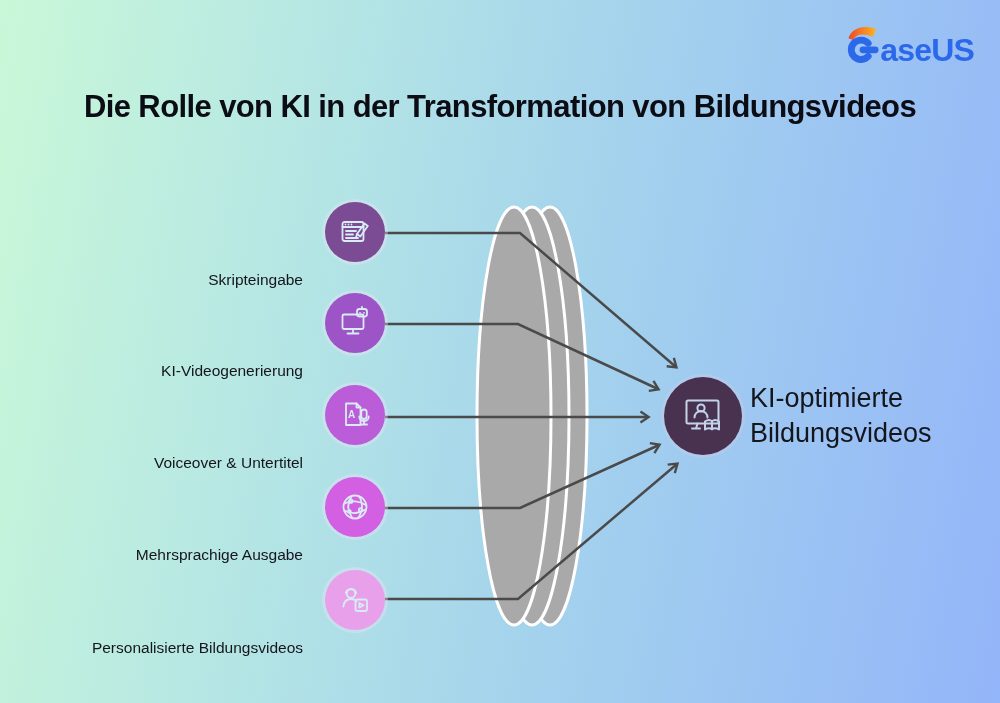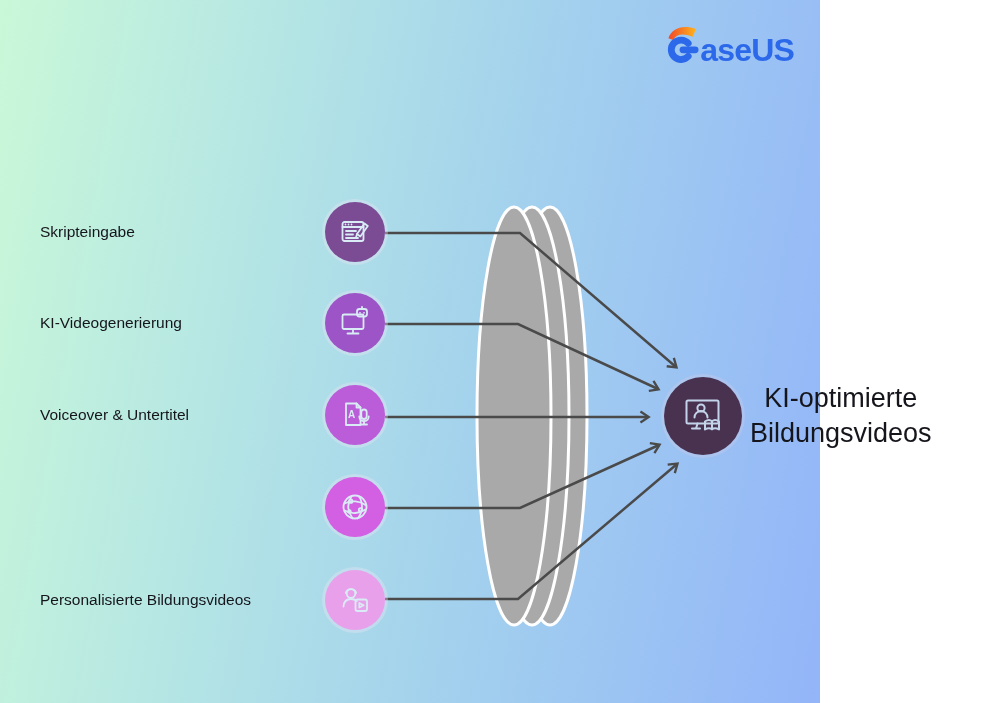--- a/index.html
+++ b/index.html
@@ -1,38 +1,38 @@
 <!DOCTYPE html>
 <html><head>
 <meta charset="utf-8">
 <style>
   * { margin:0; padding:0; box-sizing:border-box; }
   html,body { width:1000px; height:703px; }
   body { font-family:"Liberation Sans", sans-serif; overflow:hidden; }
 
   .canvas {
-    position:relative; width:820px; height:703px;
+    position:relative; width:1000px; height:703px;
     background:linear-gradient(100deg, #c9f8d8 0%, #b5e6e4 30%, #a5d4ec 55%, #93b5f9 100%);
   }
 
   
   .logo { position:absolute; top:22px; right:26px; display:flex; align-items:flex-end; }
   .logo-glyph { display:block; }
   .logo-text { font-size:32px; font-weight:800; letter-spacing:-0.8px; line-height:0.88; margin-left:1px; }
 
   
   .title {
     position:absolute; top:89px; left:0; width:1000px; text-align:center;
     font-size:31px; font-weight:800; letter-spacing:-0.6px; color:#0c0c14;
   }
 
   
   .in-label {
-    position:absolute; left:40px; width:263px; 
-    font-size:15.5px; font-weight:500; color:#15151c; line-height:22px;
+    position:absolute; left:40px; width:263px; text-align:right;
+    font-size:15.5px; font-weight:500; color:#15151c; line-height:22px;margin-top:48px;
   }
   .lbl-1 { top:221px; } .lbl-2 { top:312px; } .lbl-3 { top:404px; }
   .lbl-4 { top:496px; } .lbl-5 { top:589px; }
 
   
   .in-circle {
     position:absolute; left:325px; width:60px; height:60px; border-radius:50%;
     display:flex; align-items:center; justify-content:center;
     box-shadow:0 0 0 3px rgba(235,228,245,0.38);
   }
@@ -48,21 +48,21 @@
 
   
   .out-circle {
     position:absolute; left:664px; top:377px; width:78px; height:78px; border-radius:50%;
     display:flex; align-items:center; justify-content:center;
     box-shadow:0 0 0 3px rgba(216,206,228,0.3);
   }
   .out-glyph { stroke:#c3d4ea; fill:none; stroke-width:2; stroke-linecap:round; stroke-linejoin:round; }
   .out-label {
     position:absolute; left:750px; top:381px;
-    font-size:27px; font-weight:400; color:#15151c; line-height:35px; white-space:pre-line;text-align:center;
+    font-size:27px; font-weight:400; color:#15151c; line-height:35px; white-space:pre-line;
   }
 </style>
 </head>
 <body>
 
 <div class="canvas">
 
   <div class="logo">
     <svg class="logo-glyph" width="35" height="42" viewBox="0 0 36 42">
       <defs>
@@ -73,20 +73,21 @@
       </defs>
       <path d="M4.5,16 C8,6 19,1.5 33,6.5 L29.5,14.5 C19,10.5 12,12 9.5,18 Z" fill="url(#og)"></path>
       <g fill="none" stroke-width="7" stroke-linecap="round" style="stroke: rgb(44, 104, 234);">
         <path d="M24.9,21.3 A10,10 0 1 0 24.9,34.7"></path>
         <line x1="19.5" y1="28" x2="32" y2="28"></line>
       </g>
     </svg>
     <span class="logo-text" style="color: rgb(44, 104, 234);">aseUS</span>
   </div>
 
+  <div class="title">Die Rolle von KI in der Transformation von Bildungsvideos</div>
 
   <svg class="overlay" width="1000" height="703" viewBox="0 0 1000 703">
     <defs>
       <marker id="arrowhead" viewBox="0 0 10 10" refX="7" refY="5" markerWidth="5.5" markerHeight="5.5" orient="auto">
         <path d="M1.5,1 L7.5,5 L1.5,9" fill="none" stroke-width="1.7" style="stroke: rgb(74, 74, 74);"></path>
       </marker>
     </defs>
 
     <g stroke-width="3" stroke="#ffffff" style="fill: rgb(169, 169, 169);">
       <ellipse cx="550" cy="416" rx="37" ry="209"></ellipse>
@@ -99,20 +100,21 @@
       <polyline points="385,324 518,324 658,389" marker-end="url(#arrowhead)"></polyline>
       <polyline points="385,417 648,417" marker-end="url(#arrowhead)"></polyline>
       <polyline points="385,508 520,508 659,445" marker-end="url(#arrowhead)"></polyline>
       <polyline points="385,599 518,599 677,464" marker-end="url(#arrowhead)"></polyline>
     </g>
   </svg>
 
   <div class="in-label lbl-1">Skripteingabe</div>
   <div class="in-label lbl-3">Voiceover &amp; Untertitel</div>
   <div class="in-label lbl-2">KI-Videogenerierung</div>
+  <div class="in-label lbl-4">Mehrsprachige Ausgabe</div>
   <div class="in-label lbl-5">Personalisierte Bildungsvideos</div>
 
   <div class="in-circle cir-1" style="background-color: rgb(123, 75, 148);">
     <svg class="glyph" width="36" height="36" viewBox="0 0 36 36">
       <rect x="5.5" y="8" width="21" height="19" rx="2"></rect>
       <line x1="5.5" y1="13" x2="26.5" y2="13"></line>
       <circle class="fill" cx="8.5" cy="10.5" r="0.9"></circle>
       <circle class="fill" cx="11.5" cy="10.5" r="0.9"></circle>
       <circle class="fill" cx="14.5" cy="10.5" r="0.9"></circle>
       <line x1="9" y1="17" x2="19" y2="17"></line>

